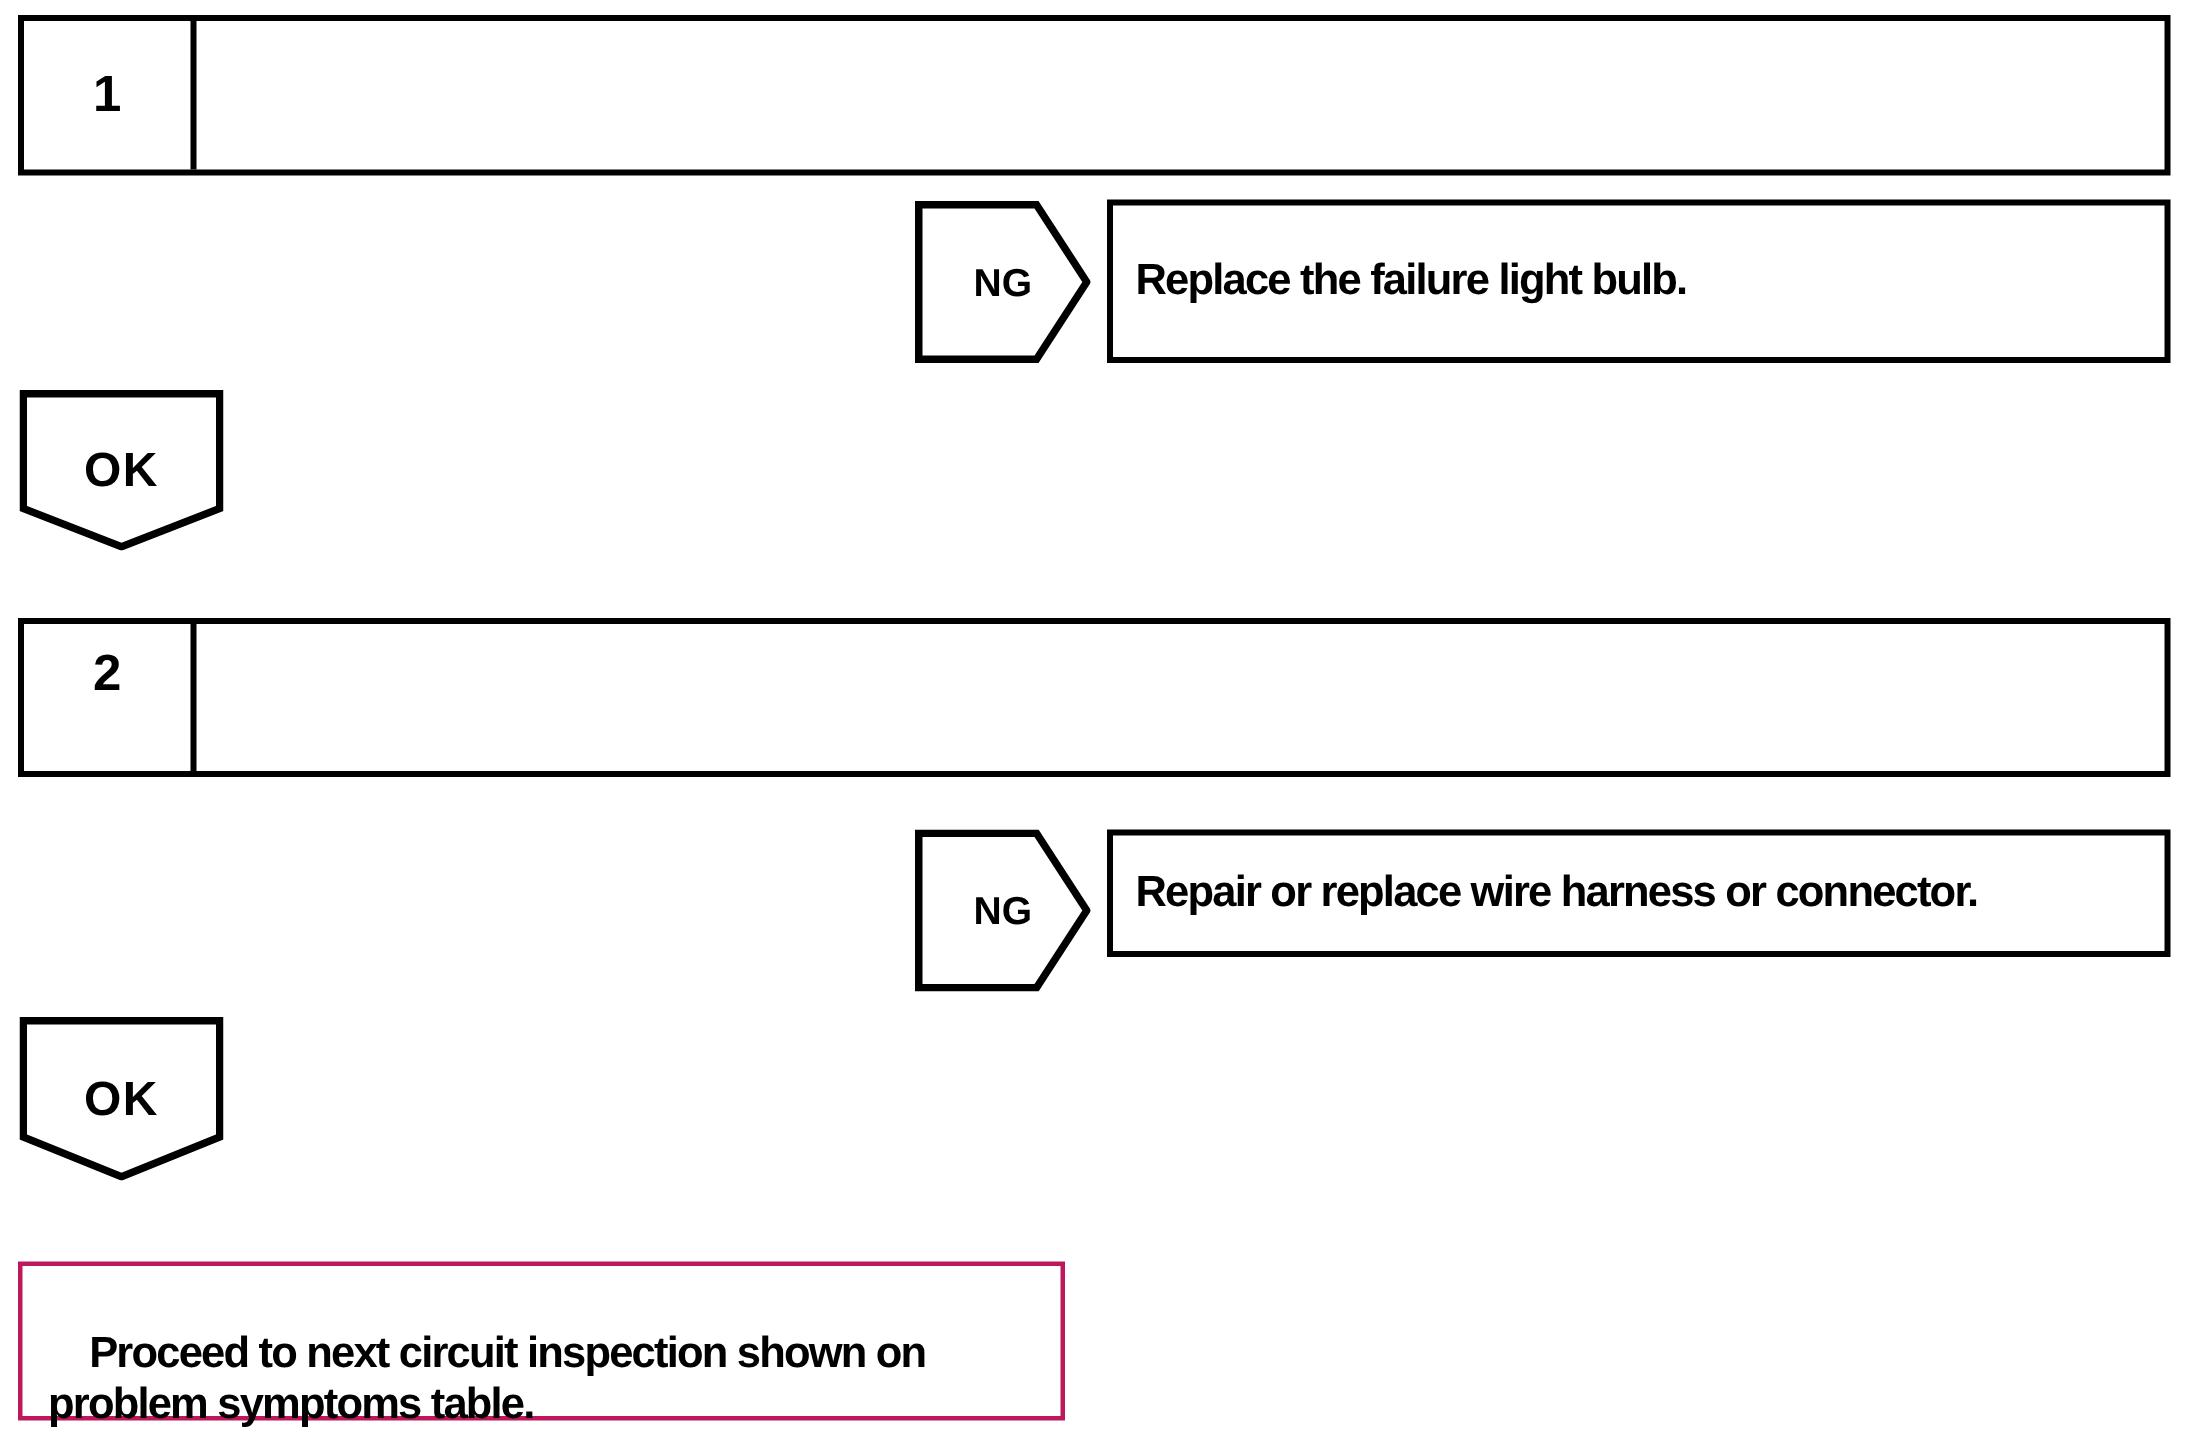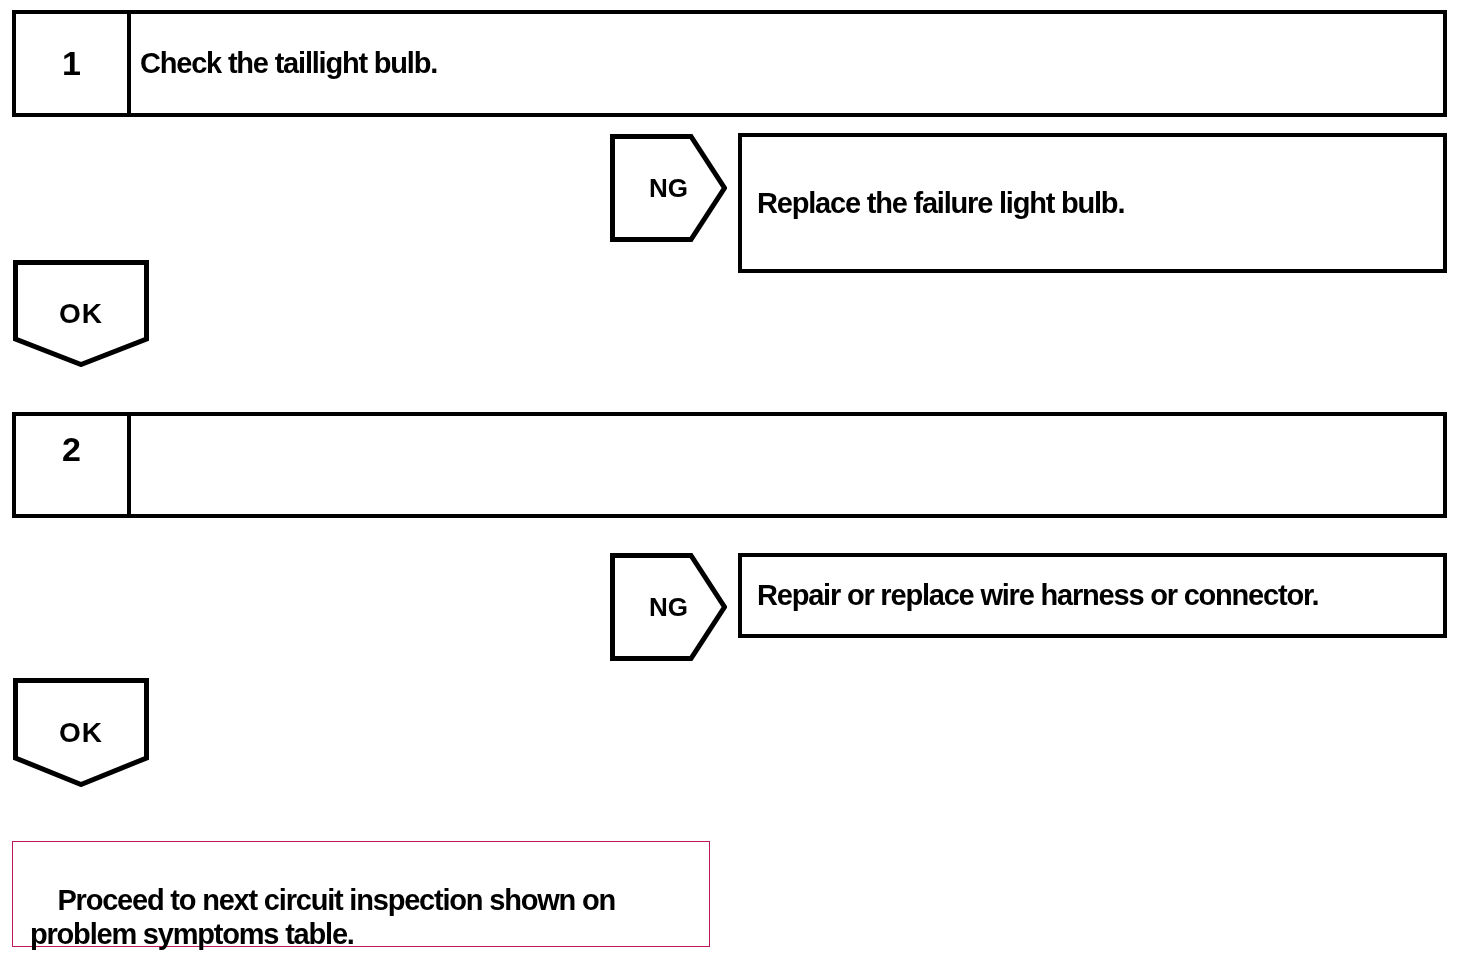--- a/index.html
+++ b/index.html
@@ -65,51 +65,50 @@
   
   .pent { display: block; }
   .pent-wrap .label {
     position: absolute;
     inset: 0;
     display: flex;
     align-items: center;
     justify-content: center;
   }
   .ng-label { font-size: 26px; letter-spacing: 0px; }
-  .ok-label { font-size: 28px; letter-spacing: 1px; }
+  .ok-label { font-size: 32px; letter-spacing: 1px; }
 
   
   .final-box {
-    border: 1px solid #be185d;
+    border: 3px solid #be185d;
     background: #ffffff;
     padding: 7px 8px 0 17px;
     font-size: 29px;
     line-height: 34px;
     letter-spacing: -1.2px;
     white-space: pre;
   }
 </style>
 </head>
 <body>
 
 <div id="canvas">
 
   <div class="abs step-box" style="left:12px; top:10px; width:1435px; height:107px;">
     <div class="step-num">1</div>
-    <div class="step-text">Check the taillight bulb.</div>
   </div>
 
   <div class="abs pent-wrap" style="left:610px; top:134px; width:117px; height:108px;">
     <svg class="pent" width="117" height="108" viewBox="0 0 117 108">
       <polygon points="2.5,2.5 81,2.5 114.5,54 81,105.5 2.5,105.5" fill="#ffffff" stroke="#000000" stroke-width="5"></polygon>
     </svg>
     <div class="label ng-label">NG</div>
   </div>
 
-  <div class="abs result-box" style="left:738px; top:133px; width:709px; height:140px;">
+  <div class="abs result-box" style="left:738px; top:133px; width:709px; height:109px;">
     <span>Replace the failure light bulb.</span>
   </div>
 
   <div class="abs pent-wrap" style="left:13px; top:260px; width:136px; height:107px;">
     <svg class="pent" width="136" height="107" viewBox="0 0 136 107">
       <polygon points="2.5,2.5 133.5,2.5 133.5,79 68,104.5 2.5,79" fill="#ffffff" stroke="#000000" stroke-width="5"></polygon>
     </svg>
     <div class="label ok-label">OK</div>
   </div>
 

